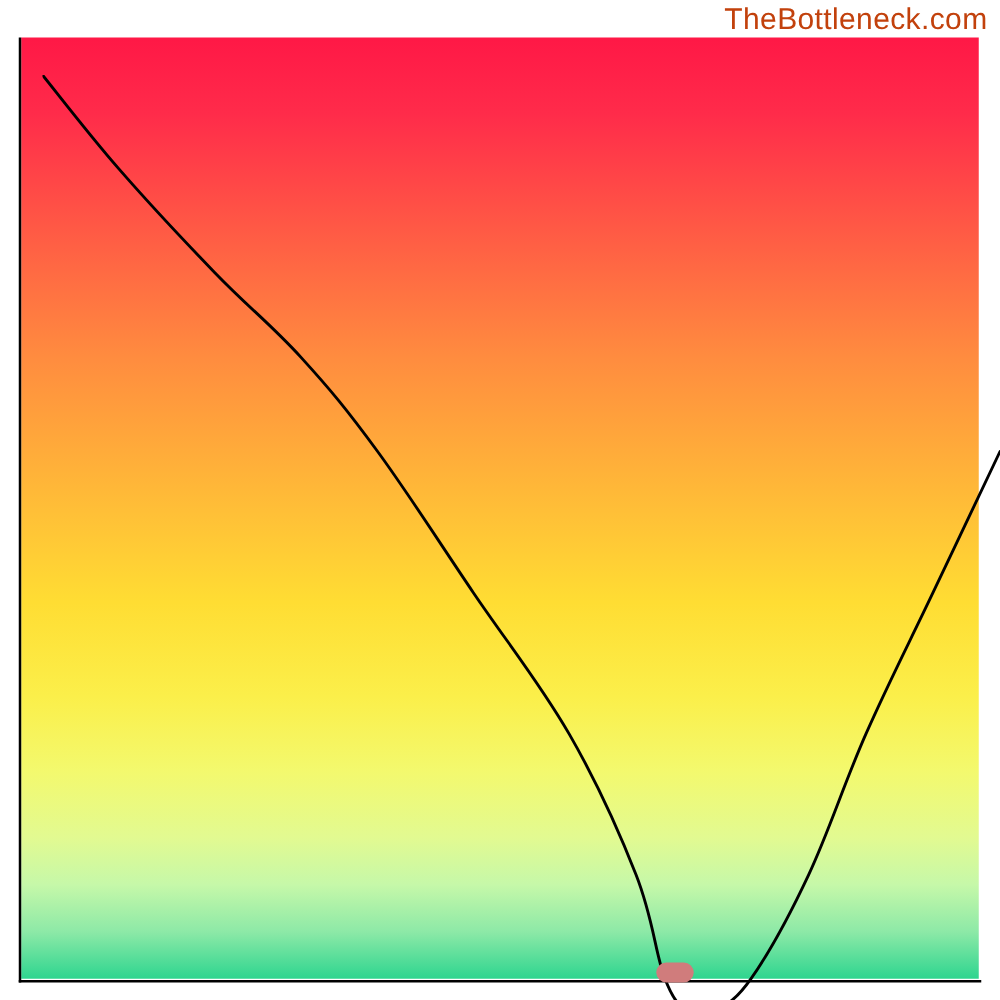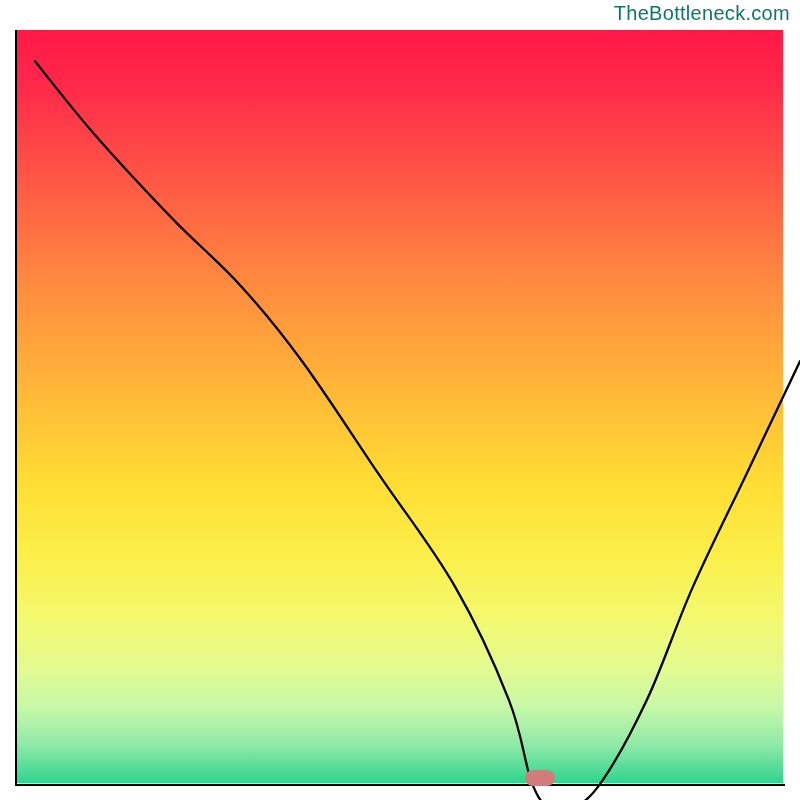--- a/index.html
+++ b/index.html
@@ -12,22 +12,22 @@
   }
   .container {
     position: relative;
     width: 800px;
     height: 800px;
   }
   .watermark {
     position: absolute;
     top: 2px;
     right: 10px;
-    color: #0f766e;
-    font-size: 20px;
+    color: #c2410c;
+    font-size: 24px;
     font-weight: 500;
     letter-spacing: 0.3px;
     z-index: 5;
   }
   .plot-frame {
     position: absolute;
     left: 17px;
     top: 30px;
     width: 766px;
     height: 753px;

